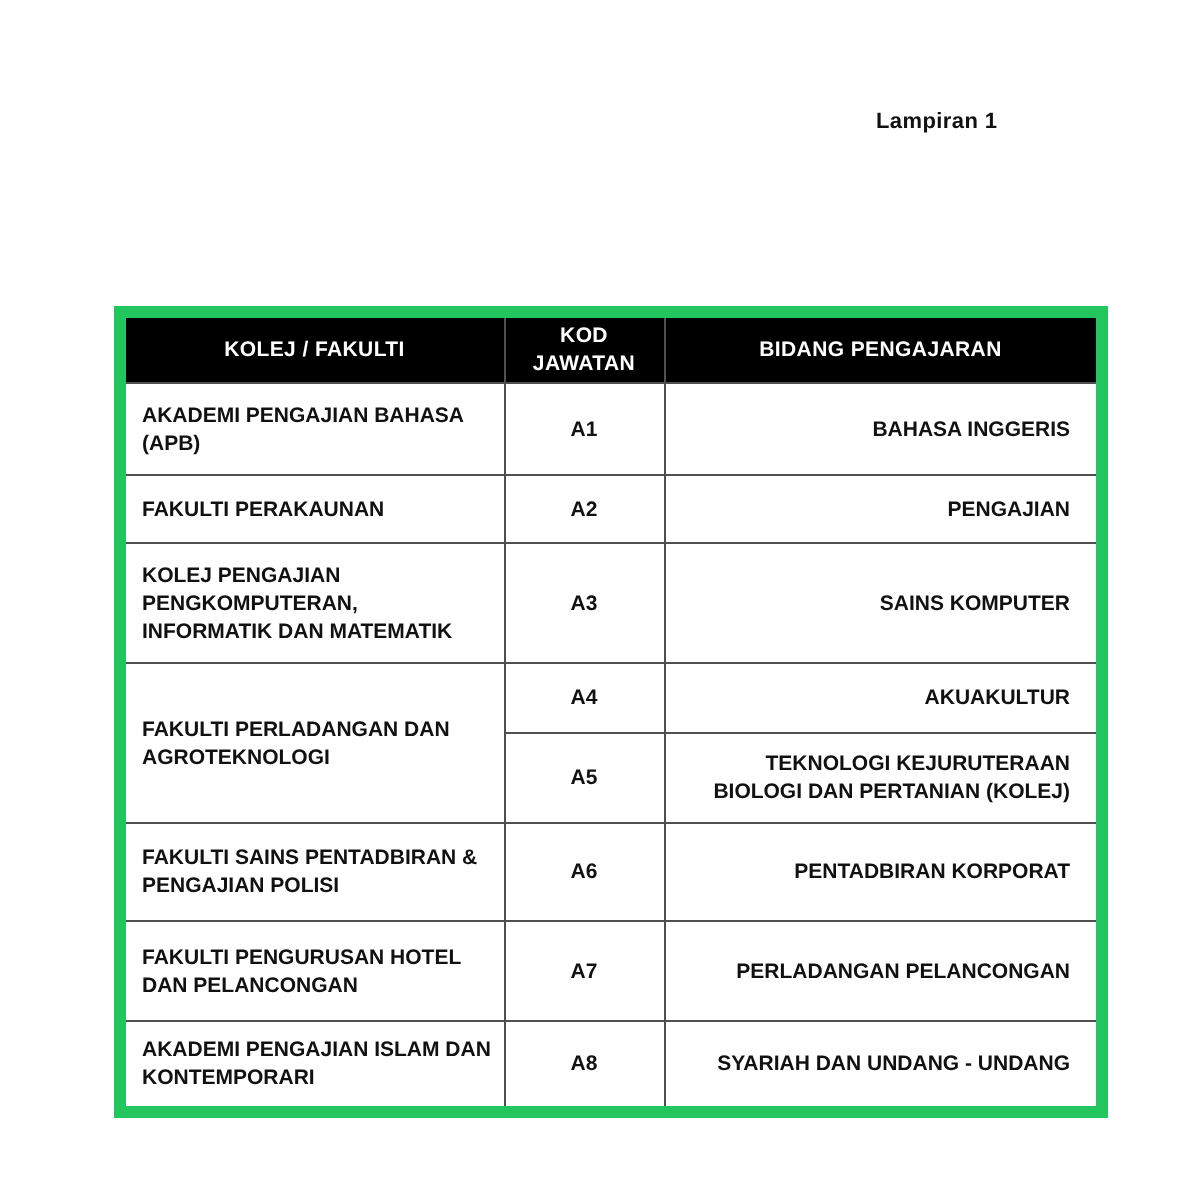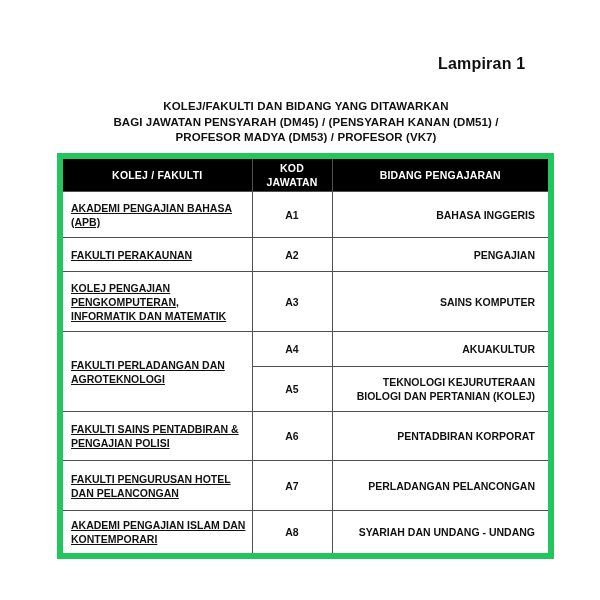--- a/index.html
+++ b/index.html
@@ -8,21 +8,21 @@
     width:600px;height:600px;
     background:#ffffff;
     font-family:"Liberation Sans", sans-serif;
     font-weight:bold;
     color:#111111;
     overflow:hidden;
   }
   .lampiran{
     position:absolute;
     left:418px;top:55px;
-    font-size:16px;
+    font-size:11px;
     letter-spacing:0.2px;
     padding-left:20px;
   }
   .title{
     position:absolute;
     left:0;top:99px;
     width:600px;
     padding-left:12px;
     box-sizing:border-box;
     text-align:center;
@@ -48,45 +48,40 @@
   table.doc th{
     background:#000000;
     color:#ffffff;
     text-align:center;
     padding:2px 6px;
     letter-spacing:0.2px;
   }
   col.c-kolej{width:192px;}
   col.c-kod{width:80px;}
   col.c-bidang{width:219px;}
-  td.kolej{ text-align:left; padding:4px 6px 4px 8px;text-decoration:underline; }
+  td.kolej{ text-align:left; padding:4px 6px 4px 8px; }
   td.kod{ text-align:center; padding:4px 4px; }
   td.bidang{ text-align:right; padding:4px 13px 4px 8px; }
   tr.hdr{height:28px;}
   tr.r1{height:46px;}
   tr.r2{height:34px;}
   tr.r3{height:60px;}
   tr.r4{height:35px;}
   tr.r5{height:45px;}
   tr.r6{height:49px;margin-left:12px;}
   tr.r7{height:50px;}
   tr.r8{height:45px;}
 </style>
 </head>
 <body>
 
 <div class="page">
 
   <div class="lampiran">Lampiran 1</div>
 
-  <div class="title">
-    <div>KOLEJ/FAKULTI DAN BIDANG YANG DITAWARKAN</div>
-    <div>BAGI JAWATAN PENSYARAH (DM45) / (PENSYARAH KANAN (DM51) /</div>
-    <div>PROFESOR MADYA (DM53) / PROFESOR (VK7)</div>
-  </div>
 
   <table class="doc">
     <colgroup>
       <col class="c-kolej">
       <col class="c-kod">
       <col class="c-bidang">
     </colgroup>
     <thead>
       <tr class="hdr">
         <th>KOLEJ / FAKULTI</th>

